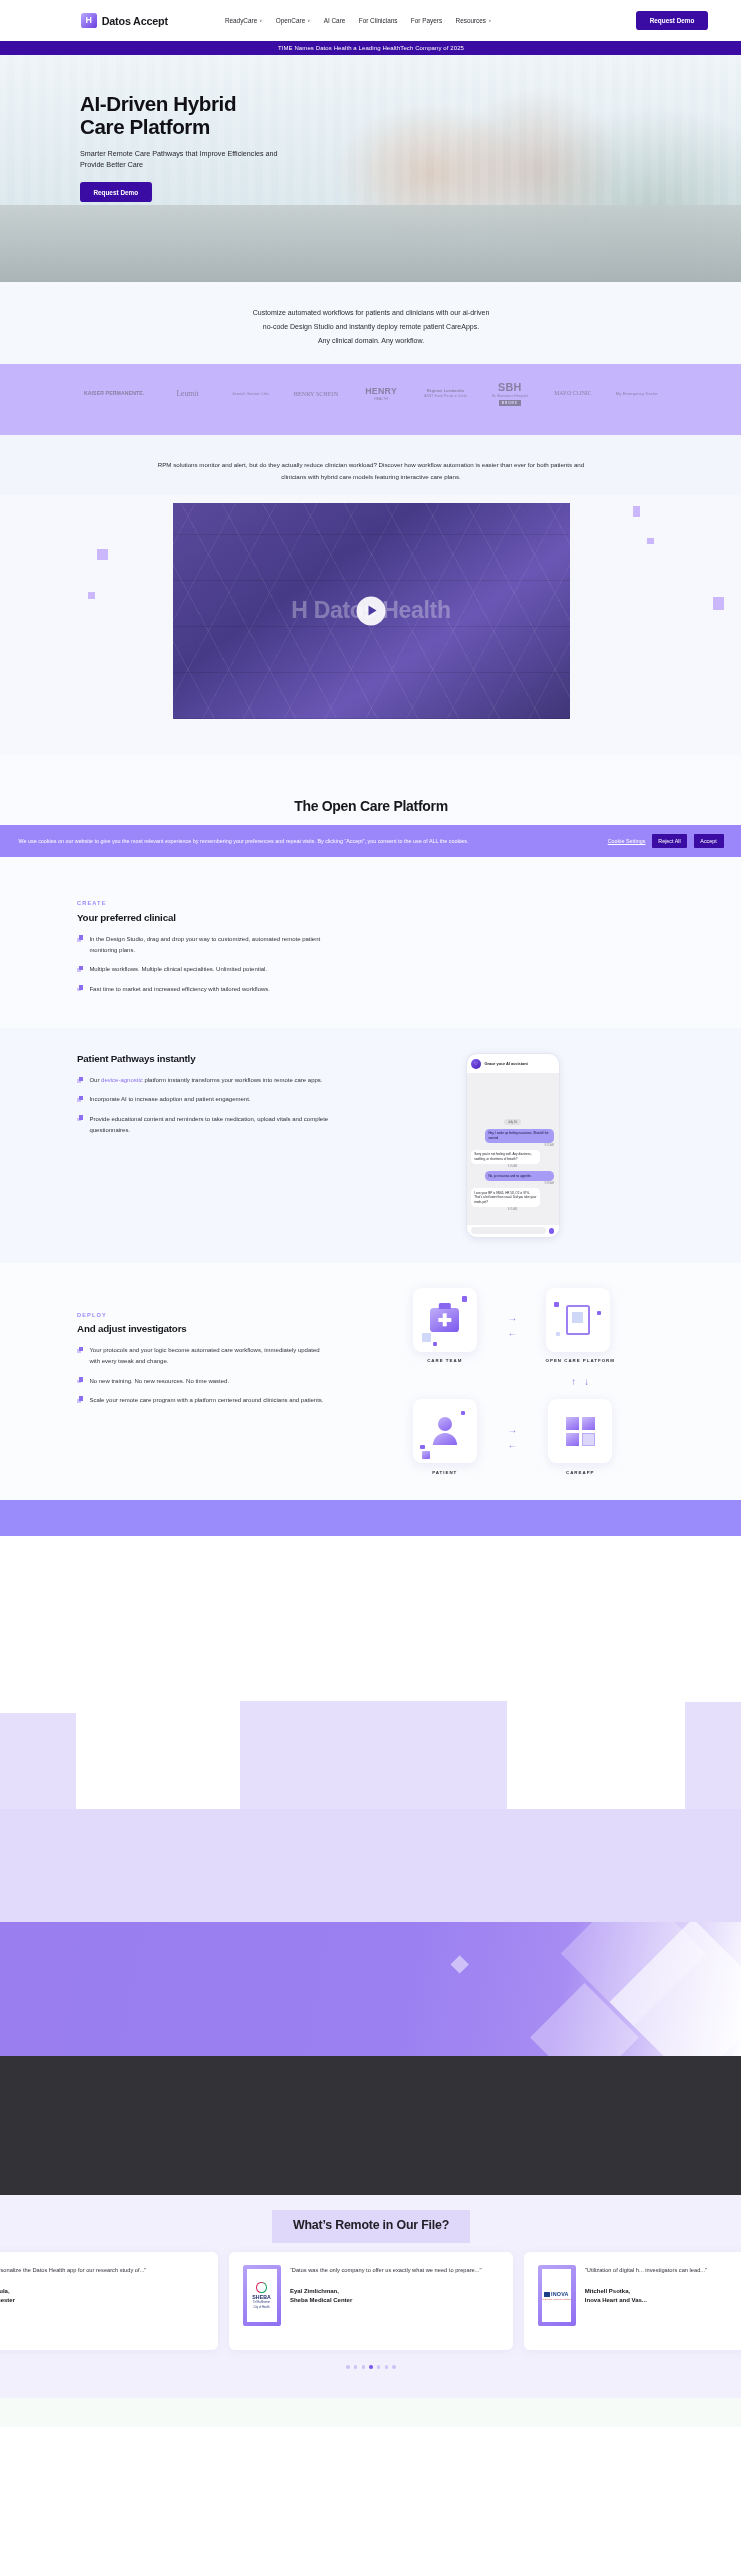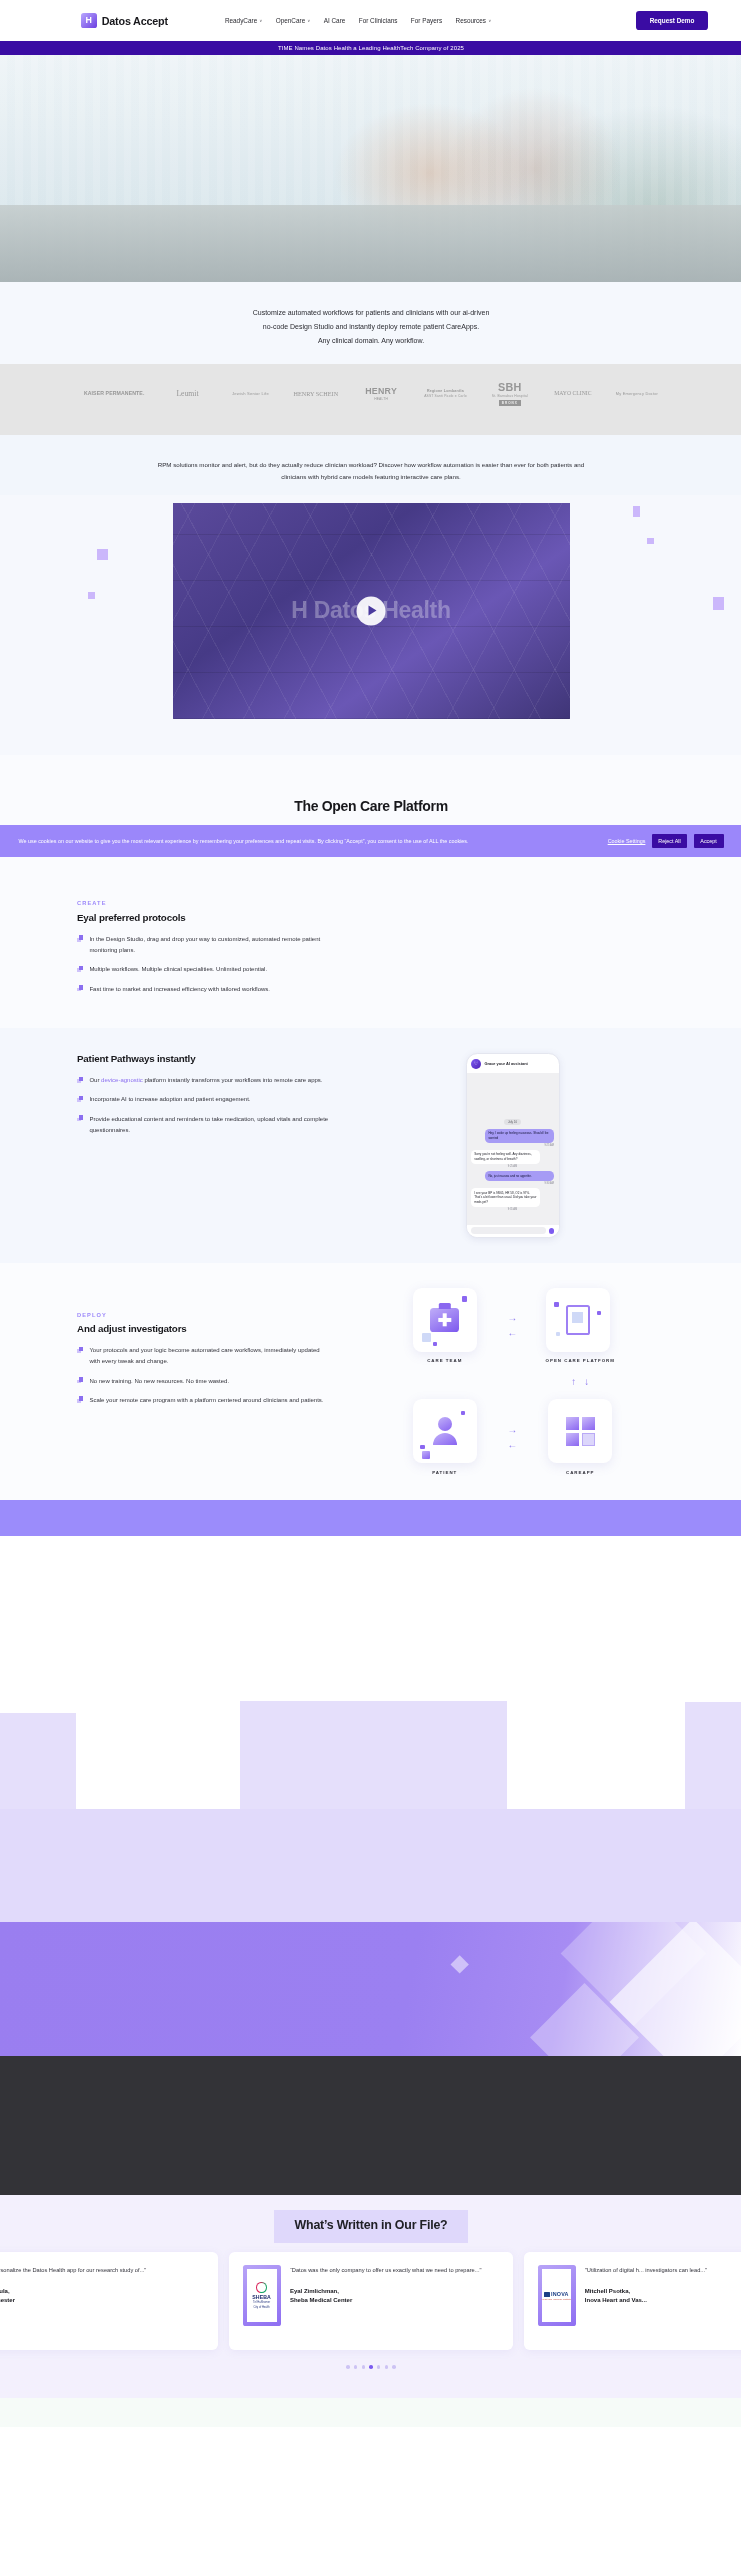--- a/index.html
+++ b/index.html
@@ -78,21 +78,21 @@
   }
 
   
   .intro {
     background:#f5f8fd; padding:24px 0 15.5px; text-align:center;
   }
   .intro p { font-size:7px; line-height:2.0; color:#2a2a30; }
 
   
   .logos {
-    background:#e5e5e5; display:flex; align-items:center; justify-content:center;
+    background:#c4b5fd; display:flex; align-items:center; justify-content:center;
     gap:23px; padding:17.5px 31px 29px; flex-wrap:nowrap;
   }
   .logo-cell {
     filter:grayscale(1); opacity:.55; display:flex; flex-direction:column;
     align-items:center; justify-content:center; text-align:center;
     color:#55555c; min-width:40px;
   }
   .lg-name { font-size:5.2px; font-weight:bold; letter-spacing:0.1px; white-space:nowrap; }
   .lg-sub  { font-size:3.3px; letter-spacing:0.2px; margin-top:1px; white-space:nowrap; }
   .lg-serif { font-family:"Liberation Serif", serif; font-size:7.7px; font-weight:normal; }
@@ -295,20 +295,28 @@
       </div>
     </div>
     <button class="btn-demo">Request Demo</button>
   </div>
 
   <div class="announce">TIME Names Datos Health a Leading HealthTech Company of 2025</div>
 
   <div class="hero">
     <div class="hero-photo"></div>
     <div class="hero-sofa"></div>
+    <div class="hero-inner">
+      <div class="hero-h1">
+        <div>AI-Driven Hybrid</div>
+        <div>Care Platform</div>
+      </div>
+      <div class="hero-sub">Smarter Remote Care Pathways that Improve Efficiencies and Provide Better Care</div>
+      <button class="btn-hero">Request Demo</button>
+    </div>
   </div>
 
   <div class="intro">
     <p>Customize automated workflows for patients and clinicians with our ai-driven</p>
     <p>no-code Design Studio and instantly deploy remote patient CareApps.</p>
     <p>Any clinical domain. Any workflow.</p>
   </div>
 
   <div class="logos">
     <div class="logo-cell">
@@ -371,21 +379,21 @@
   </div>
 
   <div class="ocp">
     <h2>The Open Care Platform</h2>
     <p>Design a hybrid care delivery model that goes beyond remote patient monitoring and alerting with automated remote care. Customize care plans to your needs and empower patients to manage parts of their care journey themselves.</p>
   </div>
 
   <div class="feat band-create">
     <div class="left">
       <div class="eyebrow">CREATE</div>
-      <h3>Eyal preferred protocols</h3>
+      <h3>Your preferred clinical</h3>
       <ul class="bullets">
         <li>
           <span class="bullet-mark"></span>
           <span class="tx">In the Design Studio, drag and drop your way to customized, automated remote patient monitoring plans.</span>
         </li>
         <li>
           <span class="bullet-mark"></span>
           <span class="tx">Multiple workflows. Multiple clinical specialities. Unlimited potential.</span>
         </li>
         <li>
@@ -536,21 +544,21 @@
     <div class="gb-d" style="left:453px;top:36px;width:13.4px;height:13.4px;opacity:.7;"></div>
     <div class="gb-d" style="left:582px;top:-20.6px;width:103px;height:103px;opacity:.35;"></div>
     <div class="gb-d" style="left:634px;top:20.6px;width:118px;height:118px;opacity:.85;"></div>
     <div class="gb-d" style="left:546px;top:77px;width:77px;height:77px;opacity:.45;"></div>
   </div>
 
   <div class="dark-band"></div>
 
   <div class="testi">
     <div class="testi-title-wrap">
-      <div class="testi-title">What’s Written in Our File?</div>
+      <div class="testi-title">What’s Remote in Our File?</div>
     </div>
     <div class="cards">
       <div class="tcard first">
         <div class="t-body">
           <div class="t-quote">"We were able to personalize the Datos Health app for our research study of..."</div>
           <div class="t-name">Dr. Himabindu Vidula,</div>
           <div class="t-name">University of Rochester</div>
         </div>
       </div>
       <div class="tcard">

